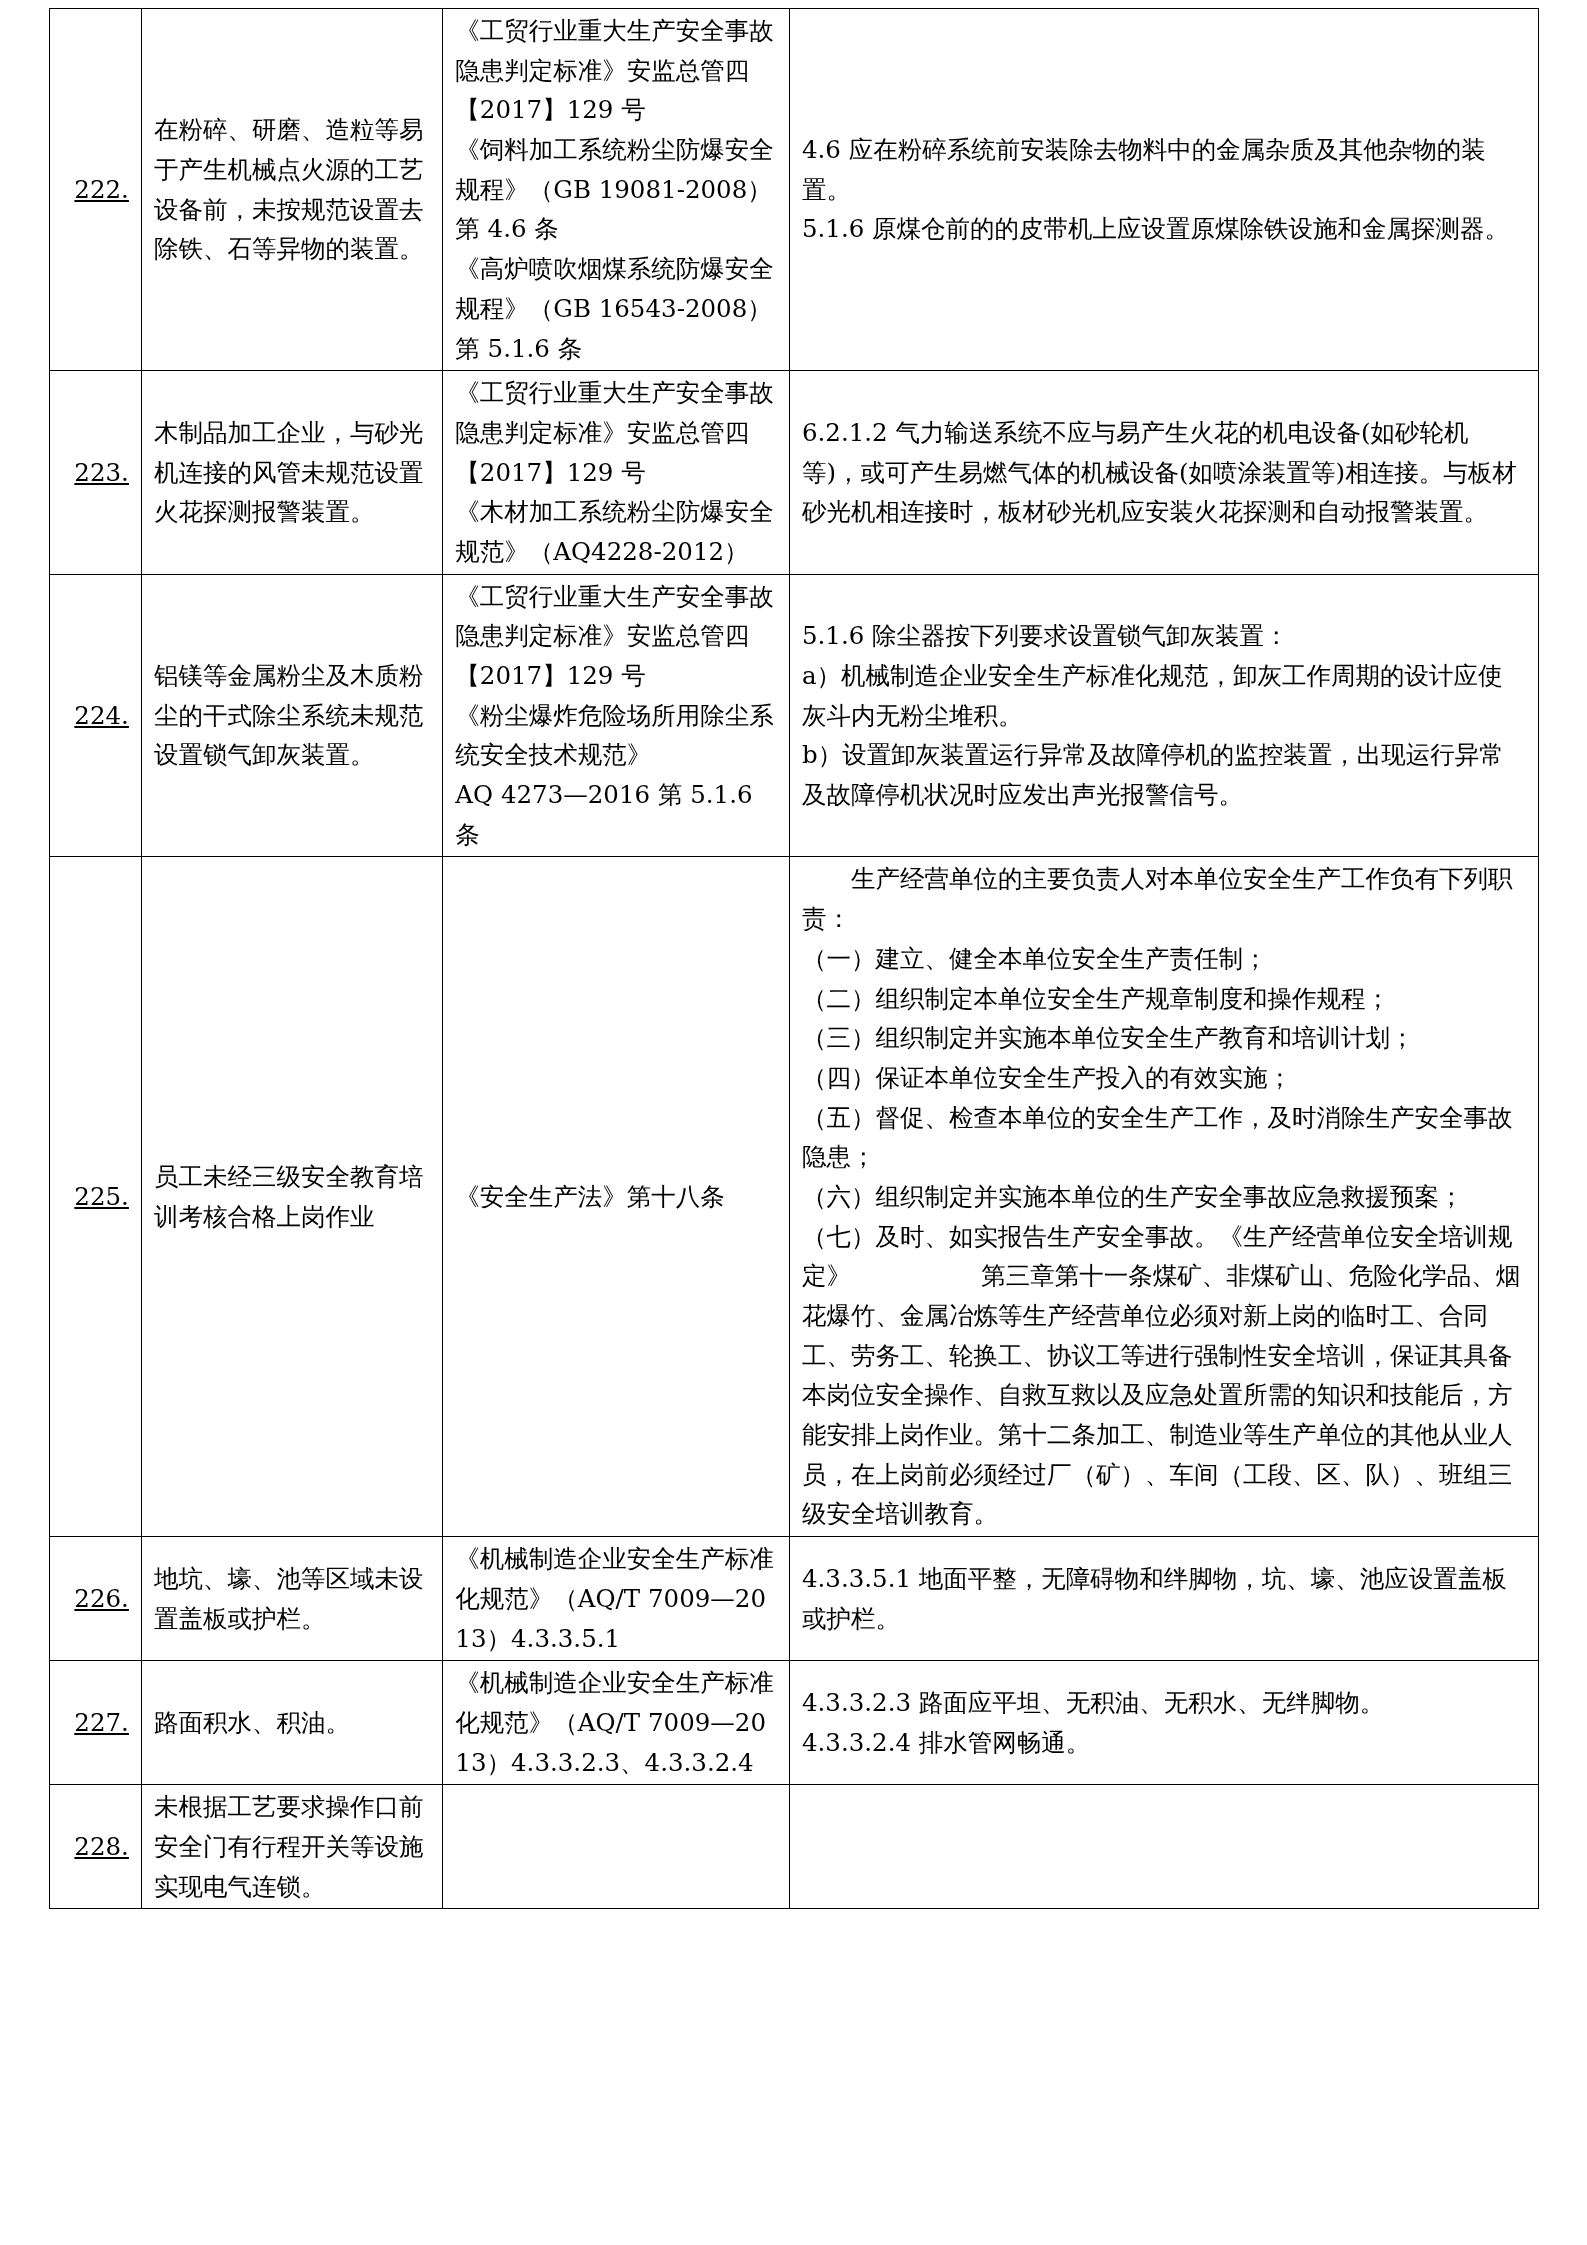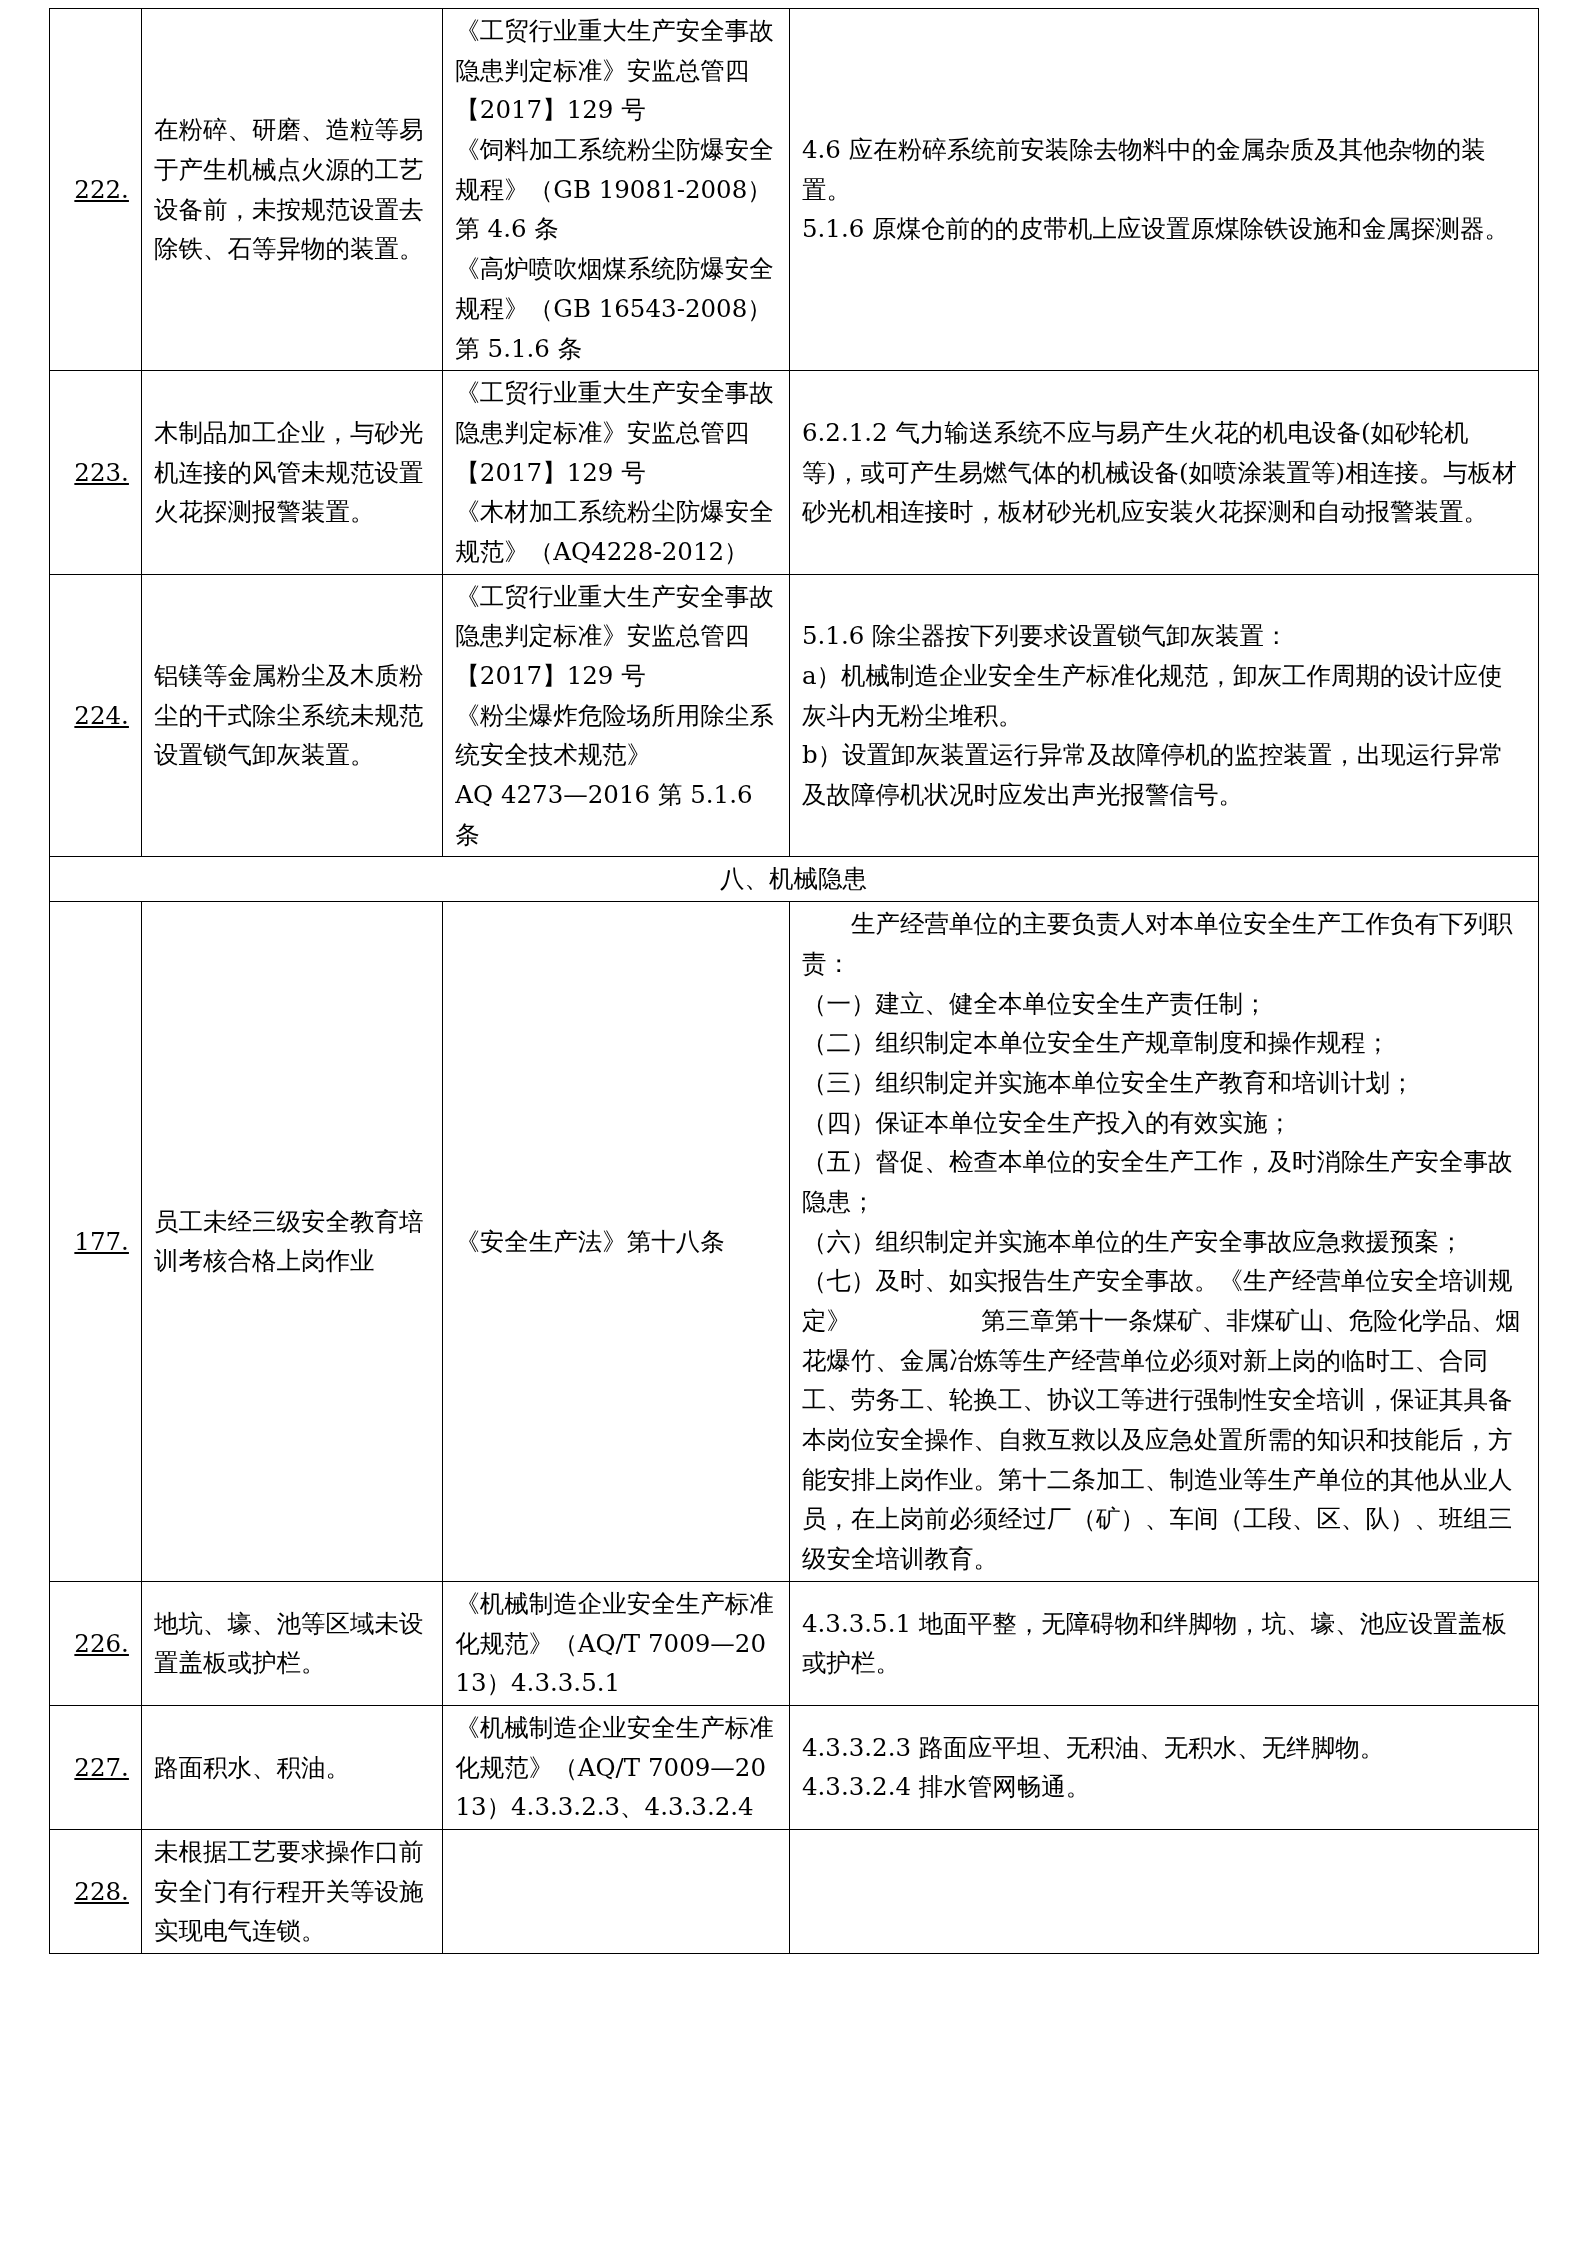--- a/index.html
+++ b/index.html
@@ -116,25 +116,22 @@
             <p class="para">《工贸行业重大生产安全事故隐患判定标准》安监总管四【2017】129 号
 《粉尘爆炸危险场所用除尘系统安全技术规范》
 AQ 4273—2016 第 5.1.6 条</p>
           </td>
         <td class="c-content">
             <p class="para">5.1.6 除尘器按下列要求设置锁气卸灰装置：
 a）机械制造企业安全生产标准化规范，卸灰工作周期的设计应使灰斗内无粉尘堆积。
 b）设置卸灰装置运行异常及故障停机的监控装置，出现运行异常及故障停机状况时应发出声光报警信号。</p>
           </td>
       </tr>
-      <tr class="section-row">
-        <td colspan="4">八、机械隐患</td>
-      </tr>
       <tr>
-        <td class="c-num">177.</td>
+        <td class="c-num">225.</td>
         <td class="c-hazard">
             <p class="para">员工未经三级安全教育培训考核合格上岗作业</p>
           </td>
         <td class="c-basis" style="vertical-align:middle">
             <p class="para">《安全生产法》第十八条</p>
           </td>
         <td class="c-content tight">
             <p class="para">　　生产经营单位的主要负责人对本单位安全生产工作负有下列职责：
 （一）建立、健全本单位安全生产责任制；
 （二）组织制定本单位安全生产规章制度和操作规程；

